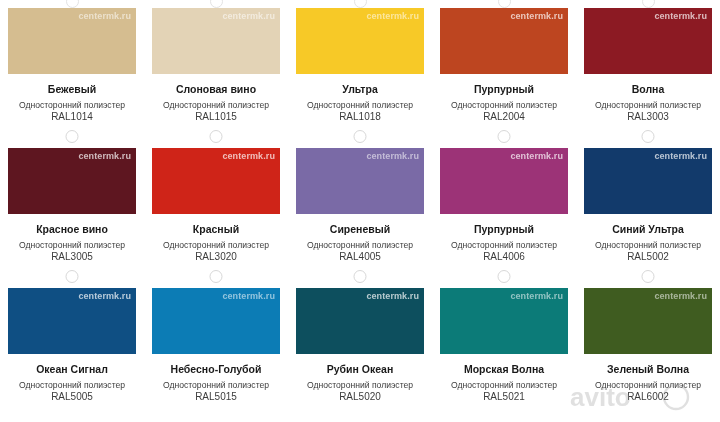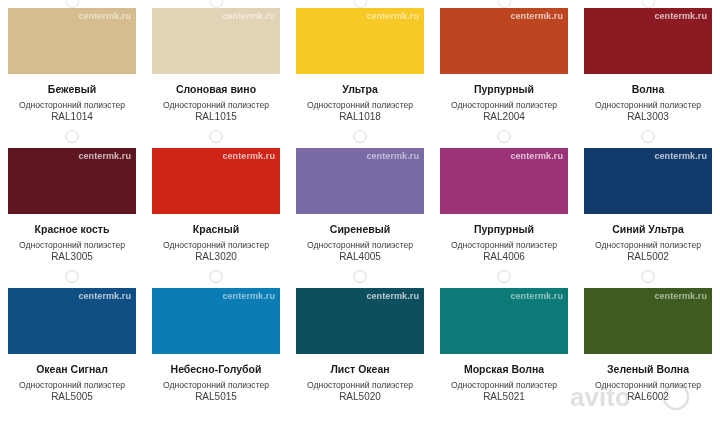--- a/index.html
+++ b/index.html
@@ -176,21 +176,21 @@
       </div>
       <div class="color-name">Волна</div>
       <div class="coating-type">Односторонний полиэстер</div>
       <div class="ral-code">RAL3003</div>
     </div>
     <div class="swatch-cell">
       <div class="select-radio"></div>
       <div class="swatch-chip" title="RAL3005" style="background: rgb(94, 22, 32);">
         <div class="watermark">centermk.ru</div>
       </div>
-      <div class="color-name">Красное кость</div>
+      <div class="color-name">Красное вино</div>
       <div class="coating-type">Односторонний полиэстер</div>
       <div class="ral-code">RAL3005</div>
     </div>
     <div class="swatch-cell">
       <div class="select-radio"></div>
       <div class="swatch-chip" title="RAL3020" style="background: rgb(207, 36, 24);">
         <div class="watermark">centermk.ru</div>
       </div>
       <div class="color-name">Красный</div>
       <div class="coating-type">Односторонний полиэстер</div>
@@ -239,21 +239,21 @@
       </div>
       <div class="color-name">Небесно-Голубой</div>
       <div class="coating-type">Односторонний полиэстер</div>
       <div class="ral-code">RAL5015</div>
     </div>
     <div class="swatch-cell">
       <div class="select-radio"></div>
       <div class="swatch-chip" title="RAL5020" style="background: rgb(13, 79, 94);">
         <div class="watermark">centermk.ru</div>
       </div>
-      <div class="color-name">Лист Океан</div>
+      <div class="color-name">Рубин Океан</div>
       <div class="coating-type">Односторонний полиэстер</div>
       <div class="ral-code">RAL5020</div>
     </div>
     <div class="swatch-cell">
       <div class="select-radio"></div>
       <div class="swatch-chip" title="RAL5021" style="background: rgb(12, 123, 120);">
         <div class="watermark dim">centermk.ru</div>
       </div>
       <div class="color-name">Морская Волна</div>
       <div class="coating-type">Односторонний полиэстер</div>

